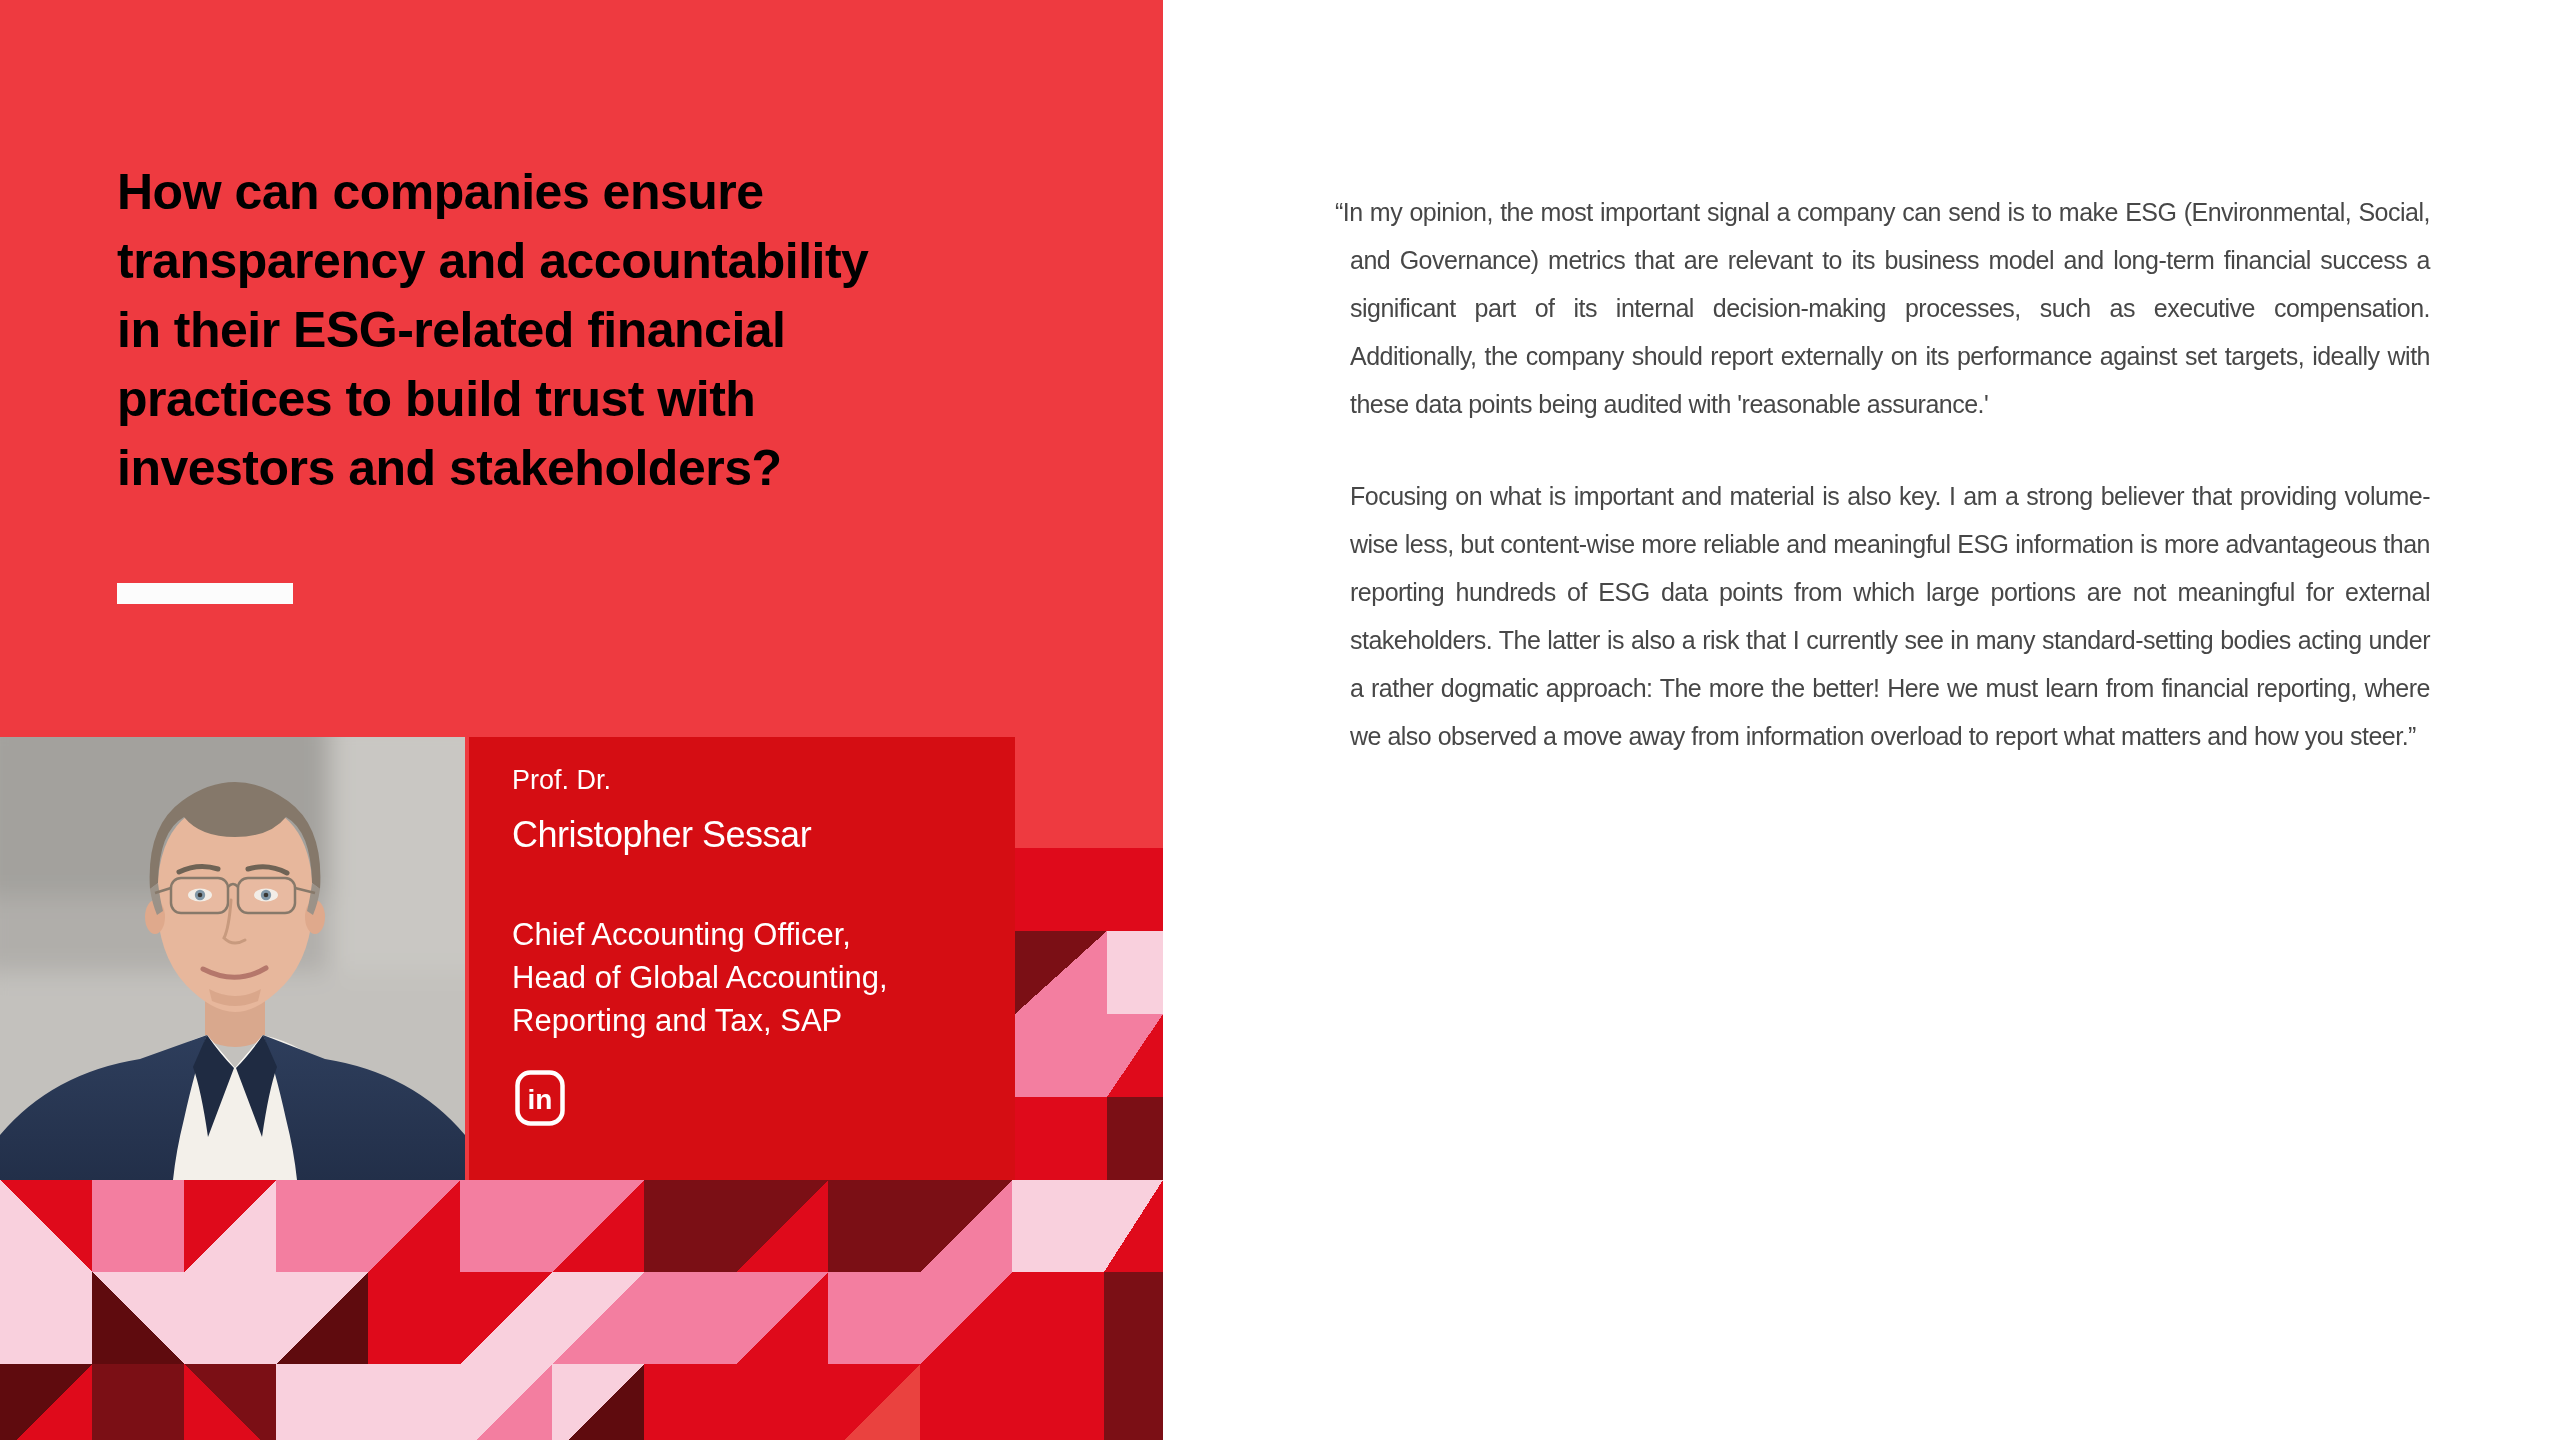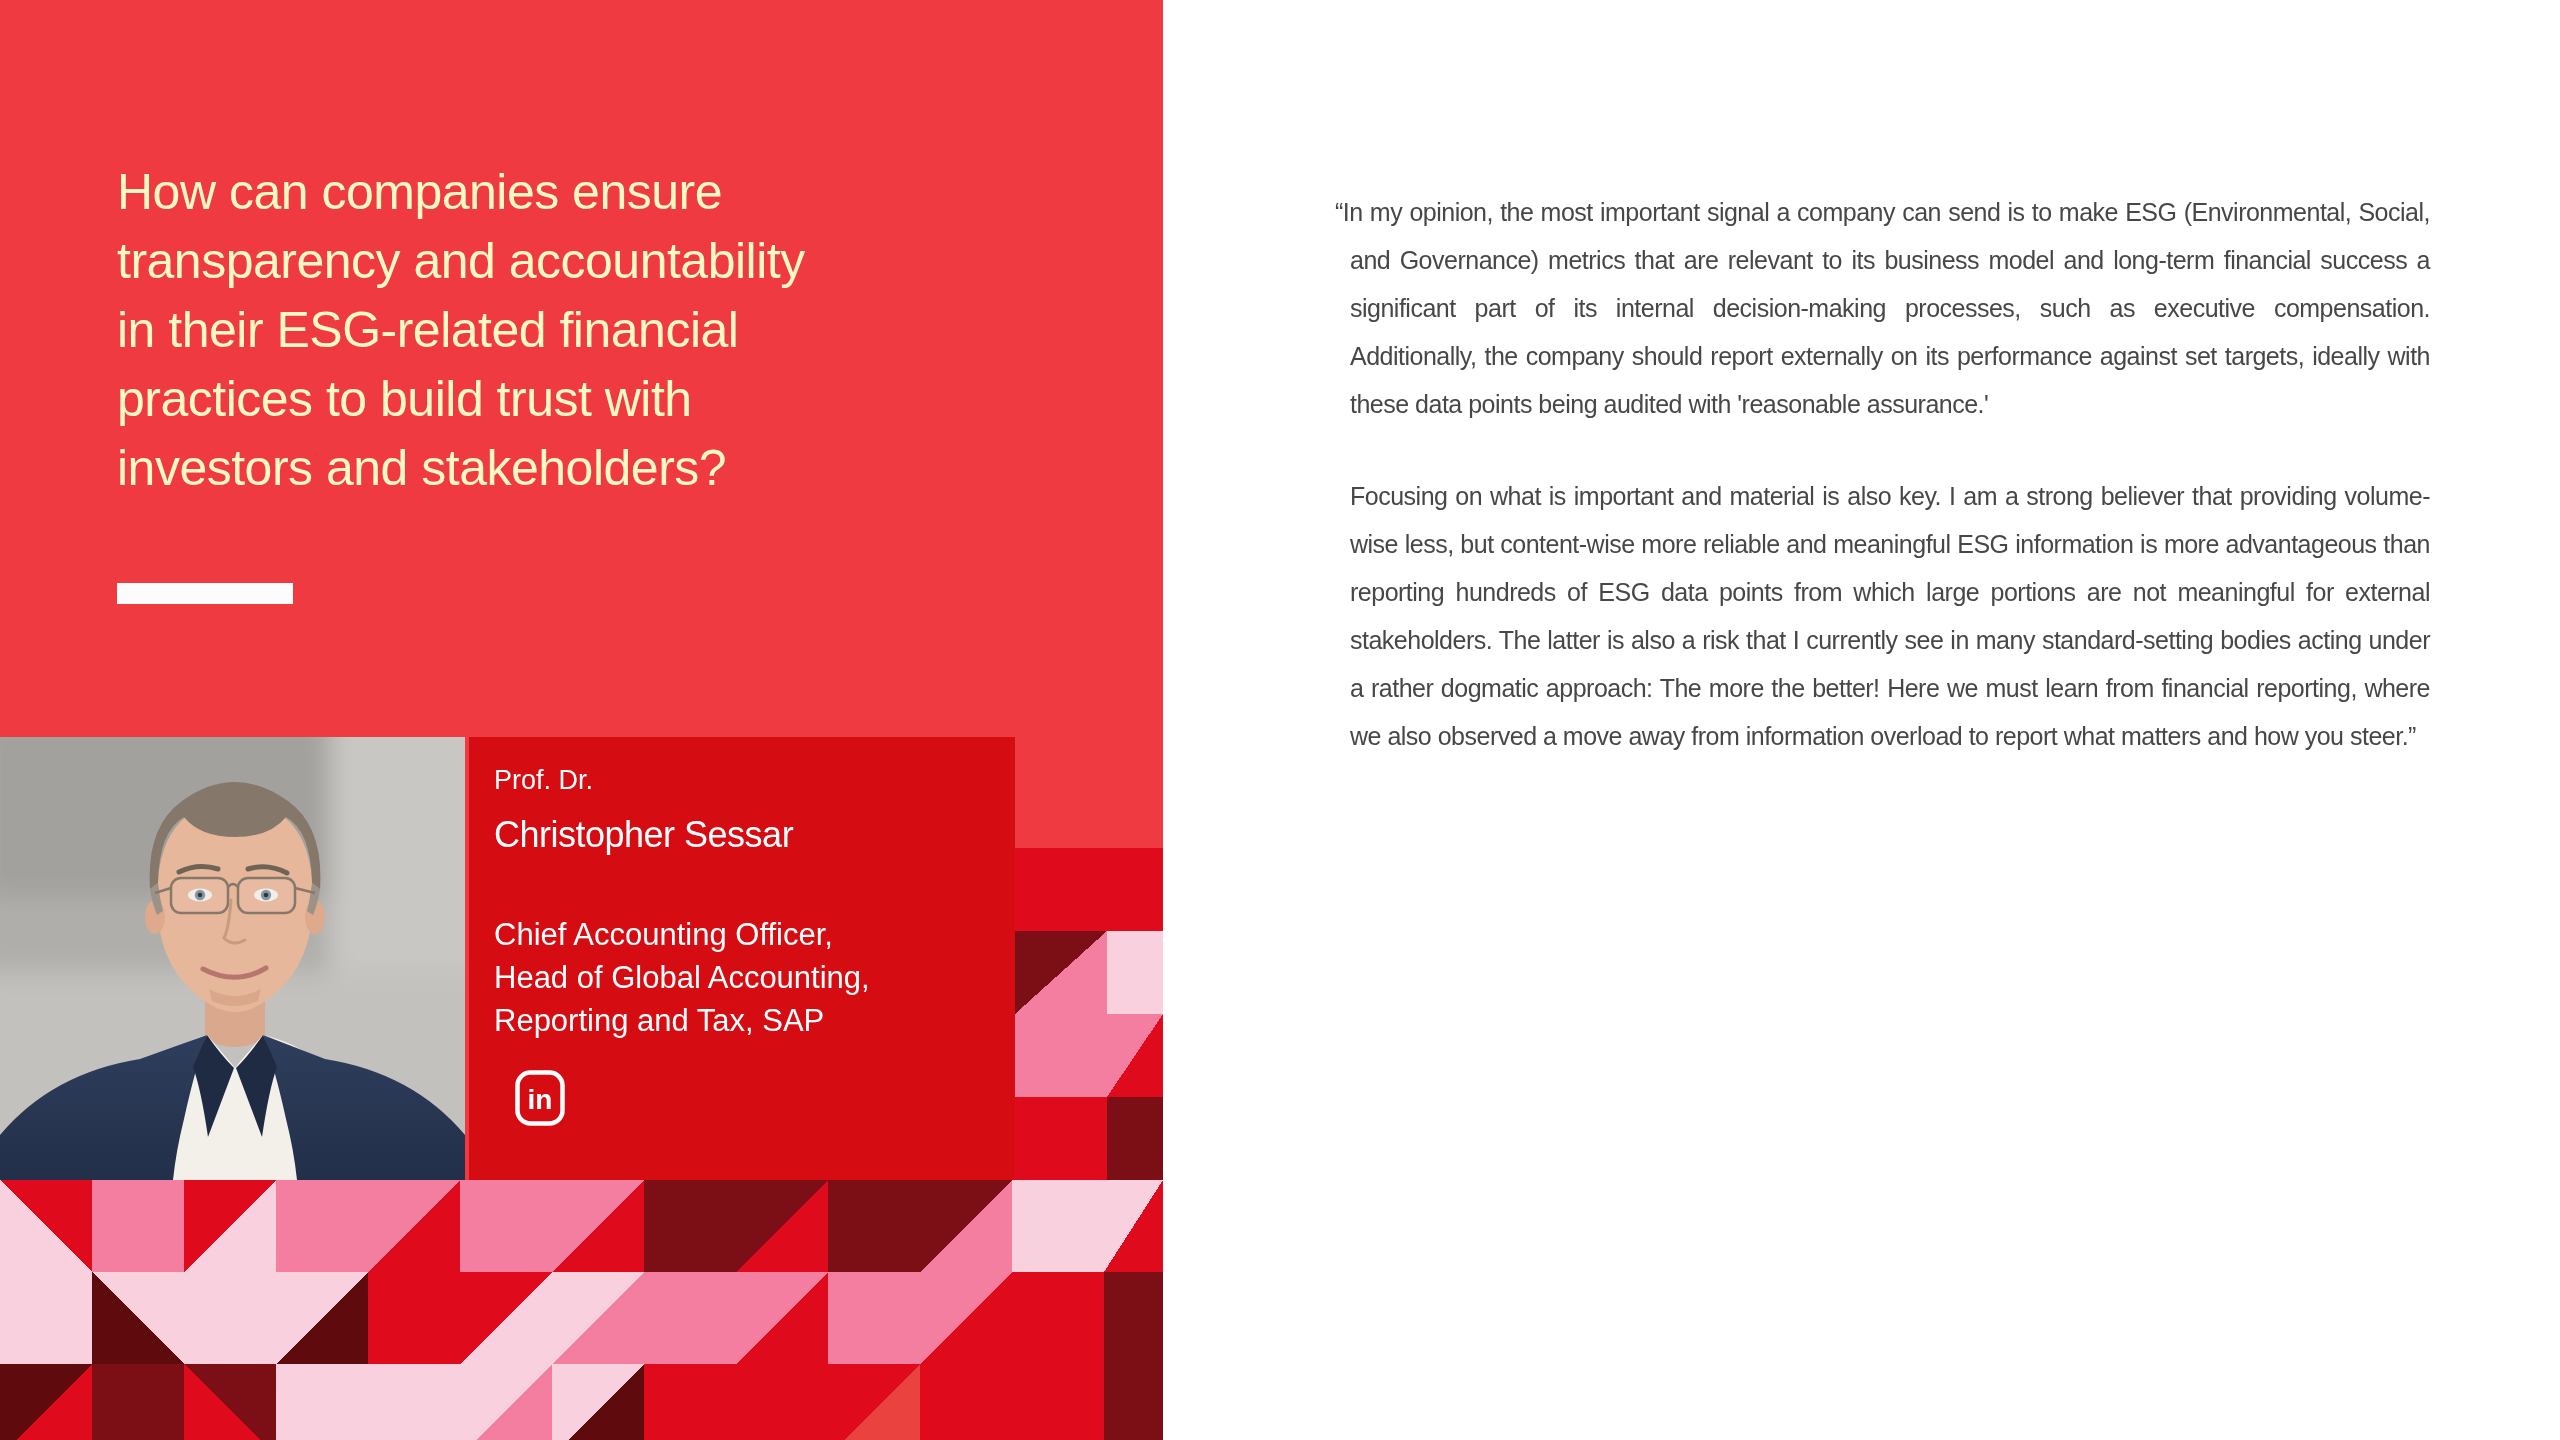--- a/index.html
+++ b/index.html
@@ -4,30 +4,30 @@
 <style>
   html,body{margin:0;padding:0;background:#ffffff;}
   .stage{
     position:relative;width:2560px;height:1440px;background:#ffffff;overflow:hidden;
     font-family:"Liberation Sans","DejaVu Sans",sans-serif;
   }
   
   .left-panel{position:absolute;left:0;top:0;width:1163px;height:1440px;background:#EE3A40;}
   .question{
     position:absolute;left:117px;top:158px;width:860px;
-    color:#fef9c3;font-size:50px;line-height:69px;font-weight:400;
+    color:#000000;font-size:50px;line-height:69px;font-weight:700;
     letter-spacing:-0.5px;white-space:pre-line;
   }
   .divider{position:absolute;left:117px;top:583px;width:176px;height:21px;background:#FCFCFC;}
   
   .photo{position:absolute;left:0;top:737px;width:465px;height:443px;overflow:hidden;}
   .photo svg{display:block;}
   
   .card{position:absolute;left:469px;top:737px;width:546px;height:443px;background:#D50D13;color:#FFFFFF;}
-  .card-inner{padding:26px 0 0 25px;}
+  .card-inner{padding:26px 0 0 43px;}
   .pre-title{font-size:27px;font-weight:400;line-height:34px;}
   .speaker-name{font-size:36px;font-weight:300;letter-spacing:-0.5px;margin-top:10px;line-height:56px;}
   .role{font-size:31px;font-weight:300;line-height:43px;margin-top:50px;white-space:pre-line;}
   .li-badge{position:absolute;left:46px;top:333px;width:50px;height:56px;cursor:pointer;}
   
   .pattern{position:absolute;left:0;top:848px;}
   
   .quote{
     position:absolute;left:1350px;top:188px;width:1080px;
     color:#474747;font-size:25px;line-height:48px;font-weight:400;

